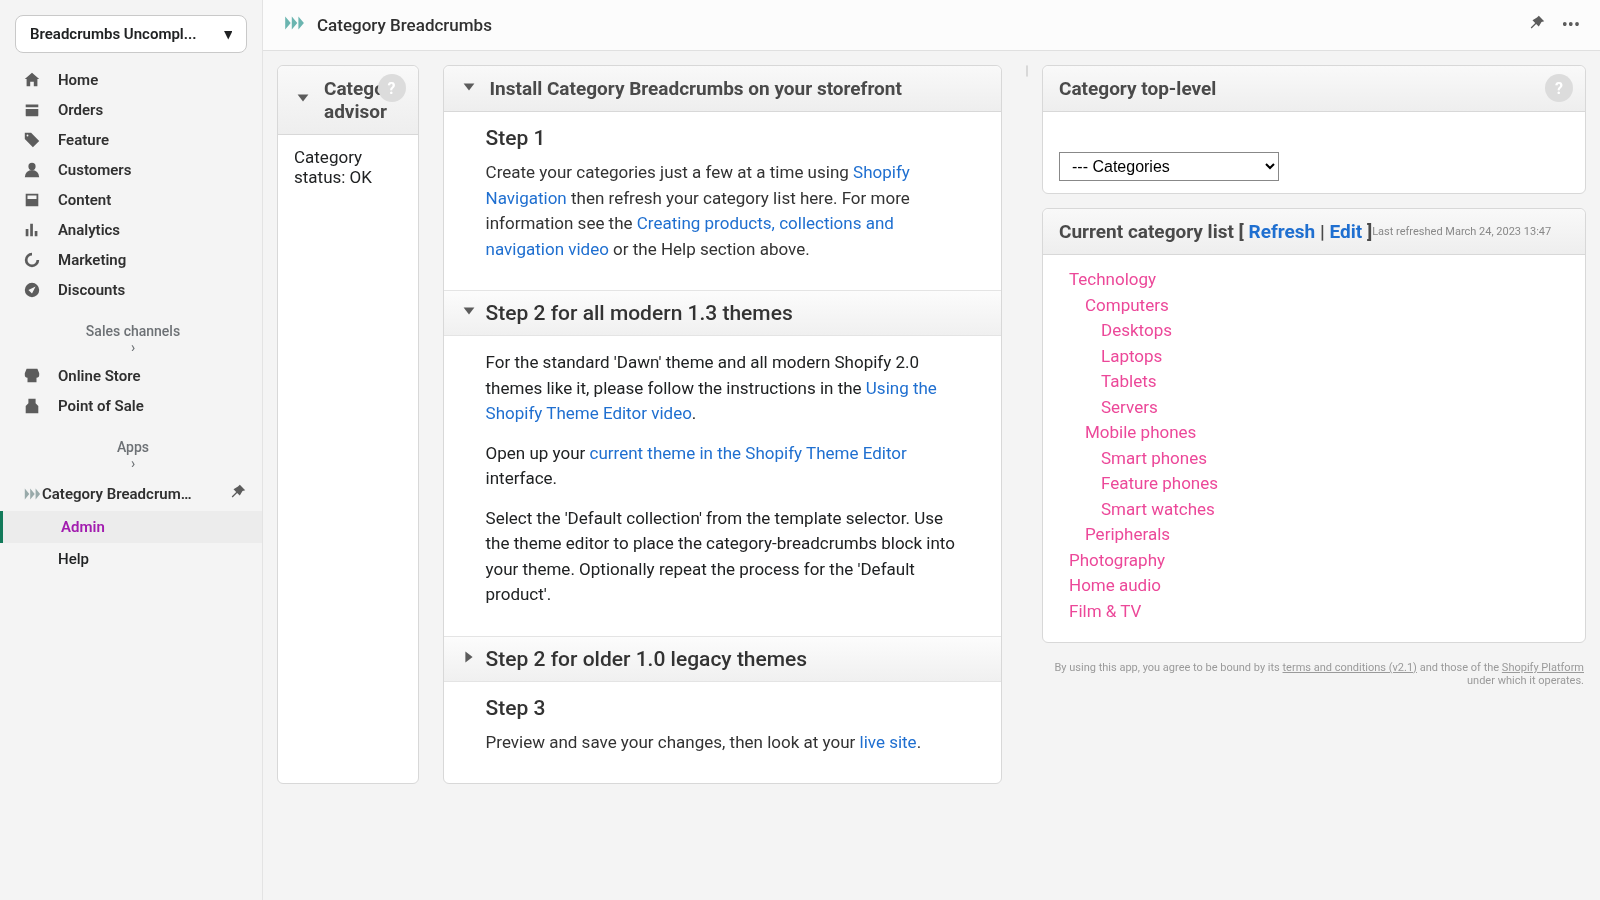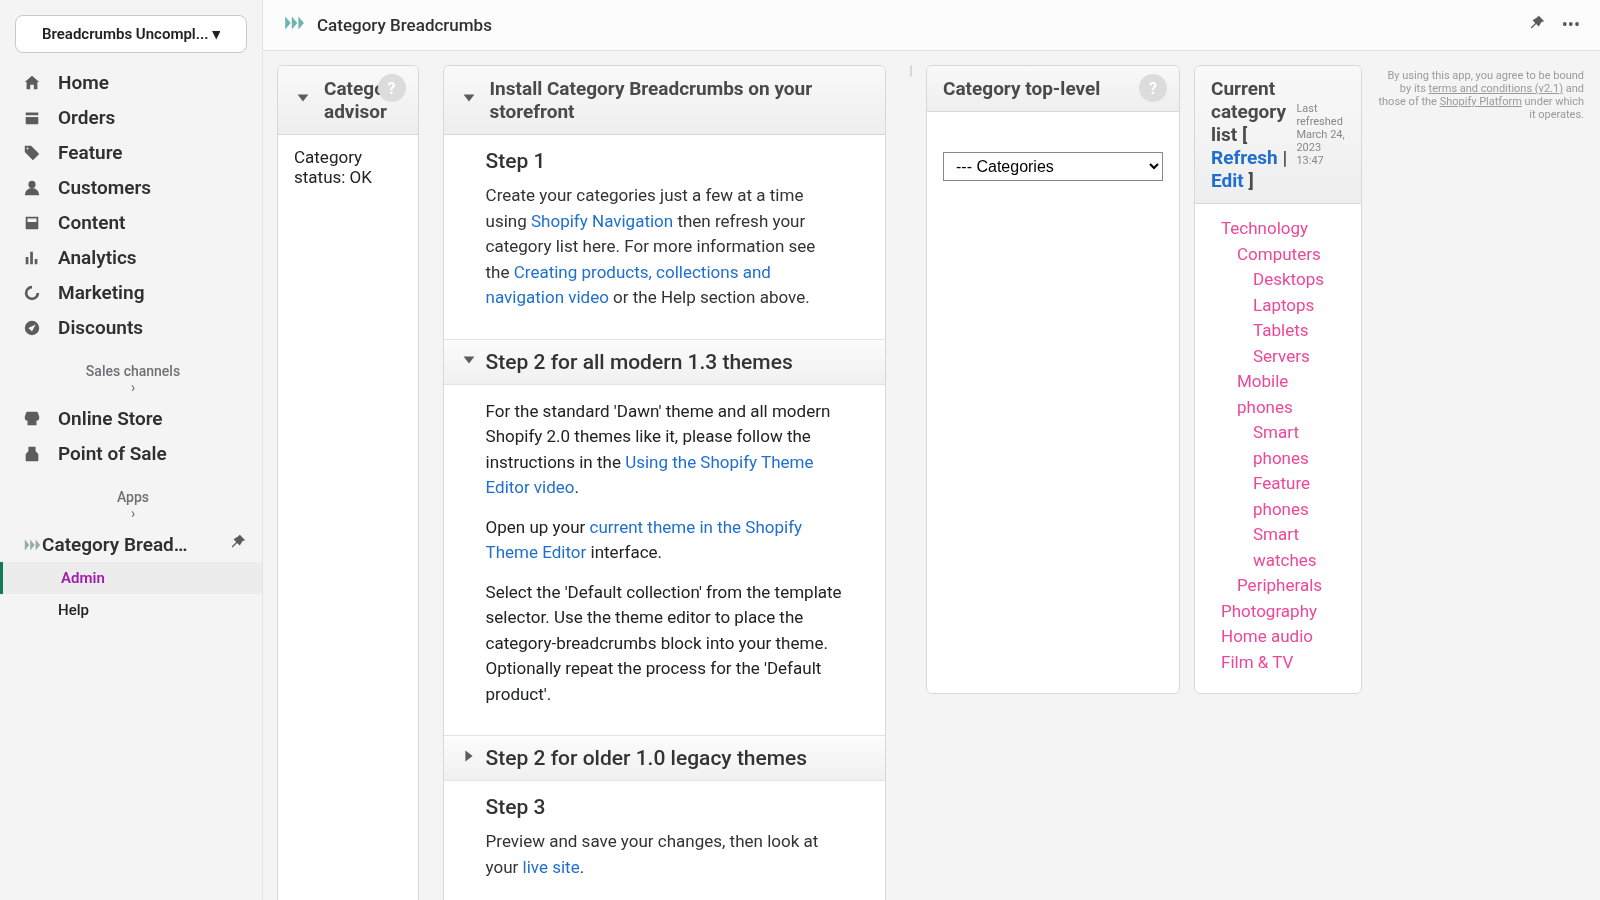--- a/index.html
+++ b/index.html
@@ -1,43 +1,43 @@
 <!DOCTYPE html>
 <html><head>
 <meta charset="utf-8">
 <style>
 * { box-sizing: border-box; margin: 0; padding: 0; }
 body { font-family: -apple-system, BlinkMacSystemFont, "Segoe UI", Roboto, Helvetica, Arial, sans-serif; background: #f4f4f4; color: #202223; overflow: hidden; }
 .app { display: flex; height: 900px; width: 1600px; }
 
 
 .sidebar { width: 263px; background: #f4f4f4; border-right: 1px solid #e3e3e3; padding-top: 15px; overflow-y: auto; }
-.app-select { margin: 0 15px 12px 15px; padding: 9px 26px; border: 1px solid #c9c9c9; border-radius: 8px; background: #fff; display: flex; align-items: center; justify-content: space-between; cursor: pointer; }
+.app-select { margin: 0 15px 12px 15px; padding: 9px 14px; border: 1px solid #c9c9c9; border-radius: 8px; background: #fff; display: flex; align-items: center; justify-content: space-between; cursor: pointer; }
 .app-select span { font-weight: 600; font-size: 15px; white-space: nowrap; overflow: hidden; text-overflow: ellipsis; max-width: 180px; }
-.nav-item { display: flex; align-items: center; padding: 6px 15px 6px 22px; font-size: 19px; font-weight: 600; color: #303030; cursor: pointer; gap: 16px; }
+.nav-item { display: flex; align-items: center; padding: 6px 15px 6px 22px; font-size: 15px; font-weight: 600; color: #303030; cursor: pointer; gap: 16px; }
 .nav-item .icon { width: 20px; display: inline-flex; justify-content: center; }
 .section-header { display:flex; align-items:center; justify-content:space-between; padding: 18px 18px 6px 22px; font-size: 14px; color: #6d7175; font-weight: 500; flex-direction: column; }
 .apps-list .nav-item { font-weight: 600; }
 .nav-item.app-row { justify-content: space-between; }
 .nav-item.app-row .left { display:flex; align-items:center; overflow:hidden;}
 .nav-item.app-row .left .label { white-space:nowrap; overflow:hidden; text-overflow:ellipsis; max-width:150px; }
 .sub-nav { padding-left: 58px; }
 .sub-nav .sub-item { padding: 7px 0; font-size: 15px; font-weight: 500; cursor:pointer; }
 .sub-item.active { color: #a21caf; font-weight: 600; background: #ececec; margin-left:-58px; padding-left:58px; border-left: 3px solid #127a5a; }
 
 
 .main { flex: 1; display: flex; flex-direction: column; background: #f4f4f4; }
 .topbar { height: 51px; background: #fcfcfc; border-bottom: 1px solid #e0e0e0; display:flex; align-items:center; justify-content:space-between; padding: 0 20px; }
 .topbar .title-wrap { display:flex; align-items:center; gap: 12px; }
 .topbar .title { font-size: 17px; font-weight: 500; color: #303030; }
 .topbar .actions { display:flex; gap: 16px; }
 .topbar .actions span { cursor:pointer; color:#5c5c5c; font-size:18px; }
 .content { flex:1; padding: 14px 14px; display:flex; gap: 14px; overflow-y:auto; align-items:flex-start; }
 .col-left { flex: 1; display:flex; flex-direction:row; gap: 24px; }
-.col-right { width: 660px; display:flex; flex-direction:row; gap: 14px; }
+.col-right { width: 544px; display:flex; flex-direction:column; gap: 14px; }
 
 .panel { border: 1px solid #d8d8d8; border-radius: 6px; background:#fff; }
 .panel-header { background: linear-gradient(#f9f9f9,#eeeeee); border-bottom: 1px solid #d8d8d8; border-radius: 6px 6px 0 0; padding: 11px 16px; display:flex; align-items:center; gap:12px; position:relative; }
 .panel-header h2 { font-size: 19px; font-weight: 700; color: #4a4a4a; }
 .help-bubble { position:absolute; right:12px; top:8px; width:28px; height:28px; border-radius:50%; background:#dcdcdc; color:#fff; display:flex; align-items:center; justify-content:center; font-weight:700; cursor:pointer; }
 .panel-body { padding: 12px 16px; font-size: 17px; }
 
 .step-block { padding: 14px 42px 18px 42px; }
 .step-block h3 { font-size: 21px; font-weight: 500; color:#333; margin-bottom: 10px; }
 .step-block p { font-size: 17px; line-height: 1.5; color:#333; margin-bottom: 10px; }

